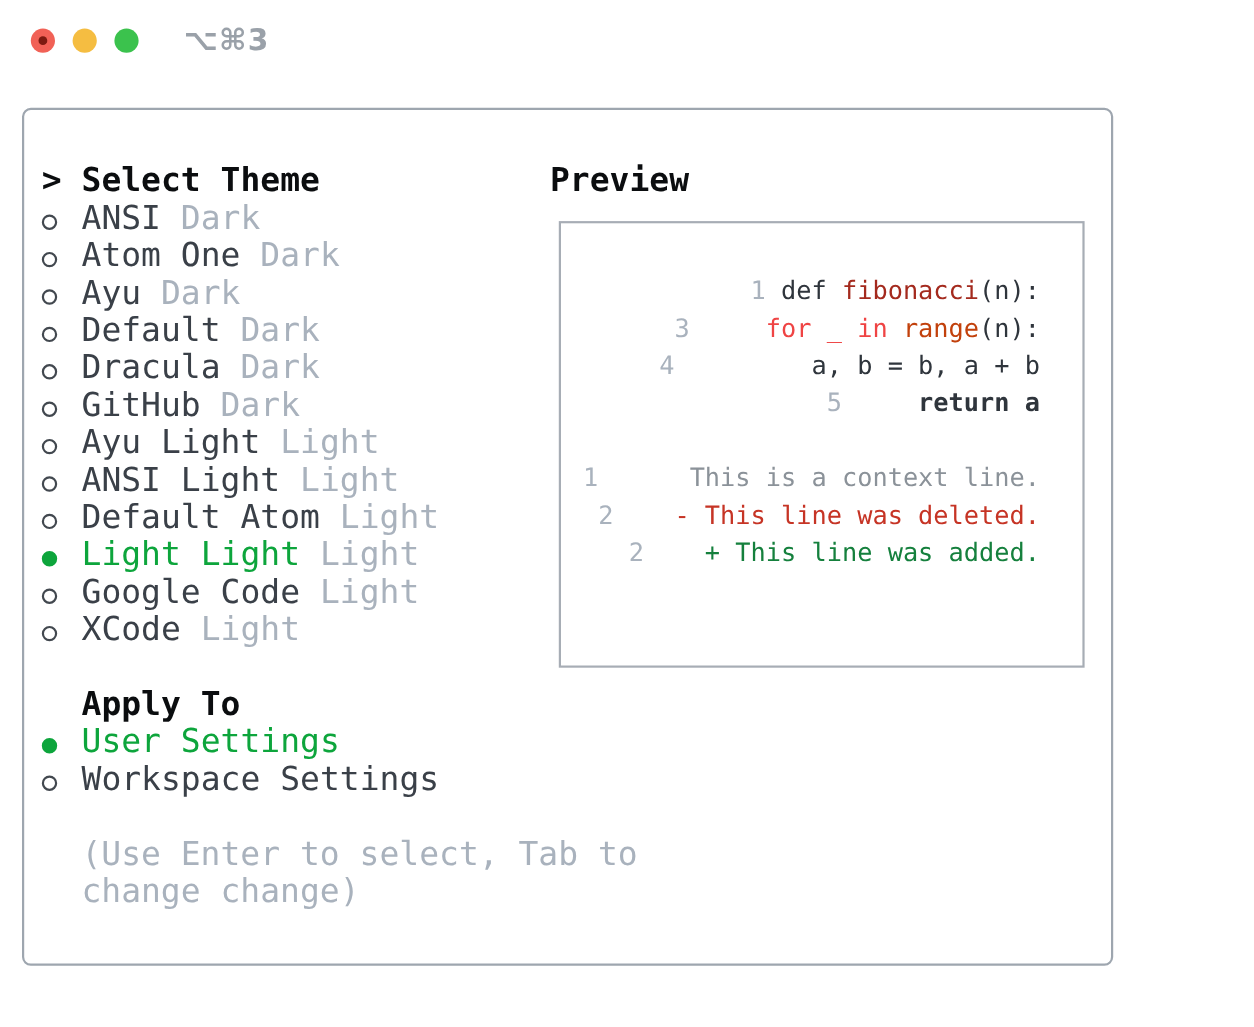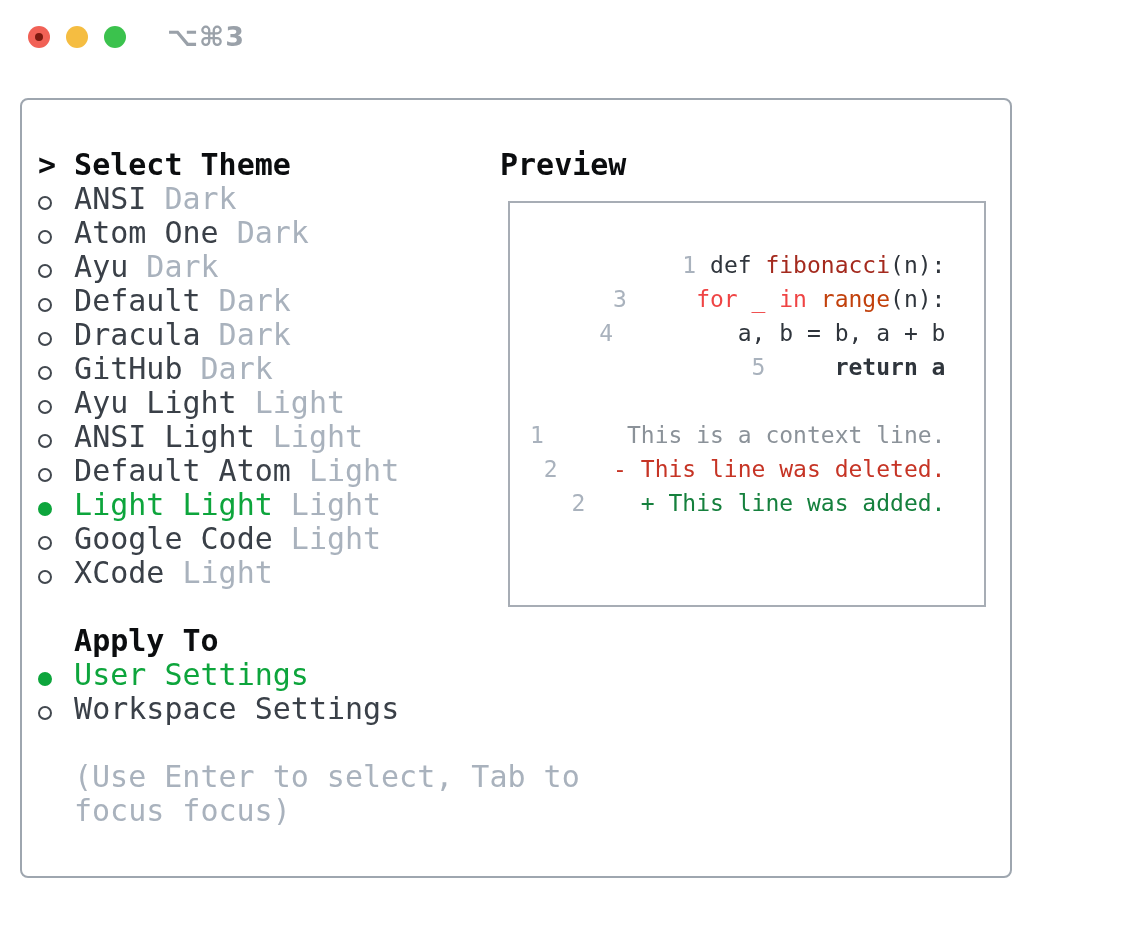--- a/index.html
+++ b/index.html
@@ -101,21 +101,21 @@
       <div class="line"><span class="prefix"></span><span class="header">Apply To</span></div>
 
       <div id="apply-options">
           <div class="line"><span class="prefix"><span class="circle on"></span></span><span class="name sel">User Settings</span></div>
           <div class="line"><span class="prefix"><span class="circle"></span></span><span class="name">Workspace Settings</span></div>
         </div>
 
       <div class="line"></div>
 
       <div class="line hint">(Use Enter to select, Tab to</div>
-      <div class="line hint">focus focus)</div>
+      <div class="line hint">change change)</div>
     </div>
 
     <div class="preview-label line header">Preview</div>
 
     <div class="preview-box">
       <div id="preview-lines" class="code">
           <div class="pline"><span style="color: rgb(169, 178, 189);">1 </span><span style="color: rgb(47, 53, 60);">def </span><span style="color: rgb(164, 42, 30);">fibonacci</span><span style="color: rgb(47, 53, 60);">(n):</span></div>
           <div class="pline"><span style="color: rgb(169, 178, 189);">3 </span><span style="color: #ef4444;">    for _ in </span><span style="color: #c2410c;">range</span><span style="color: rgb(47, 53, 60);">(n):</span></div>
           <div class="pline"><span style="color: rgb(169, 178, 189);">4 </span><span style="color: rgb(47, 53, 60);">        a, b = b, a + b</span></div>
           <div class="pline"><span style="color: rgb(169, 178, 189);">5 </span><span style="color: rgb(47, 53, 60); font-weight: bold;">    return a</span></div>

